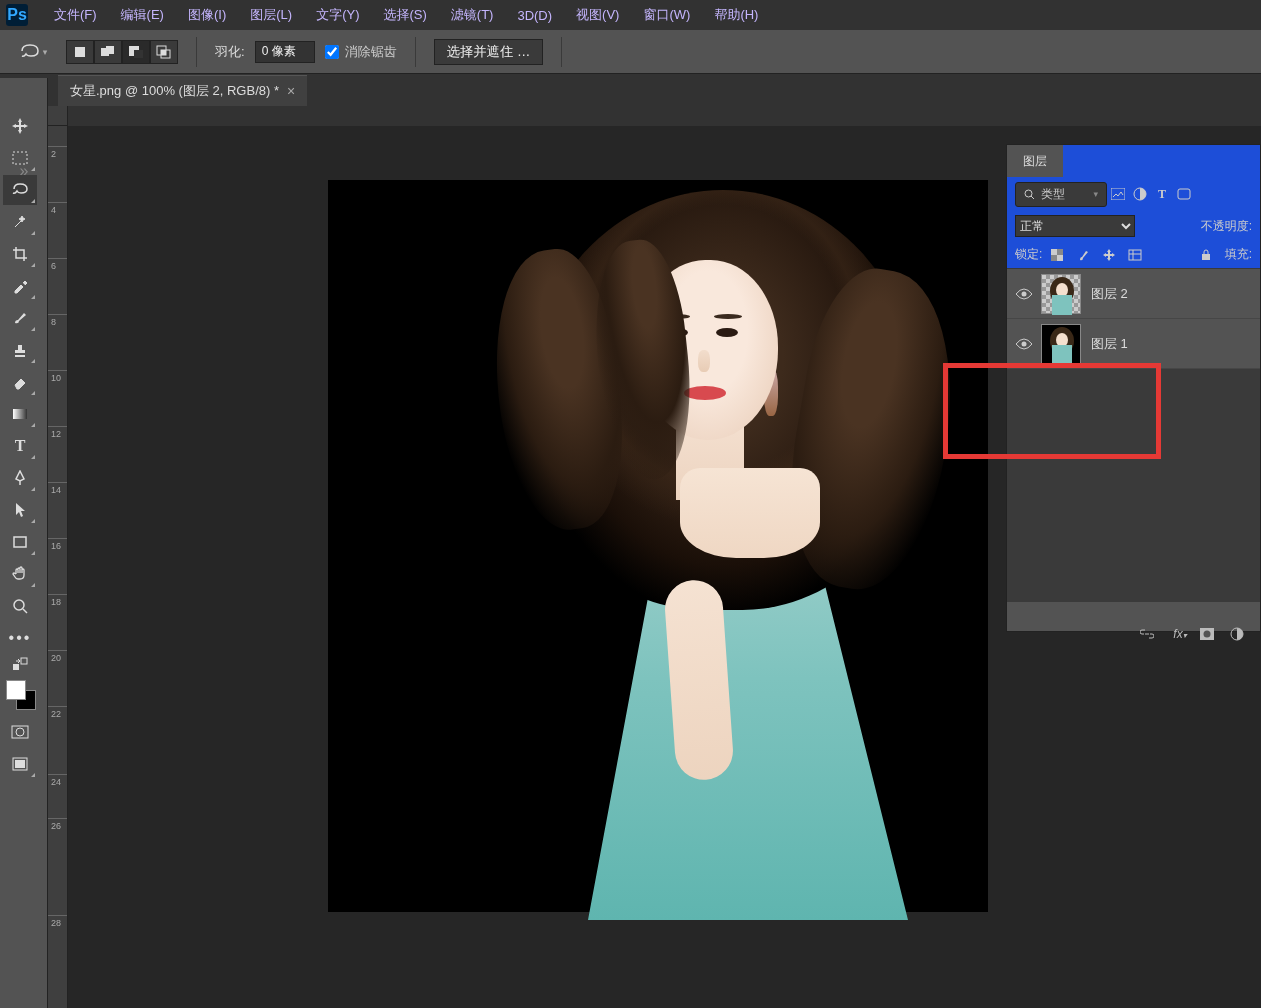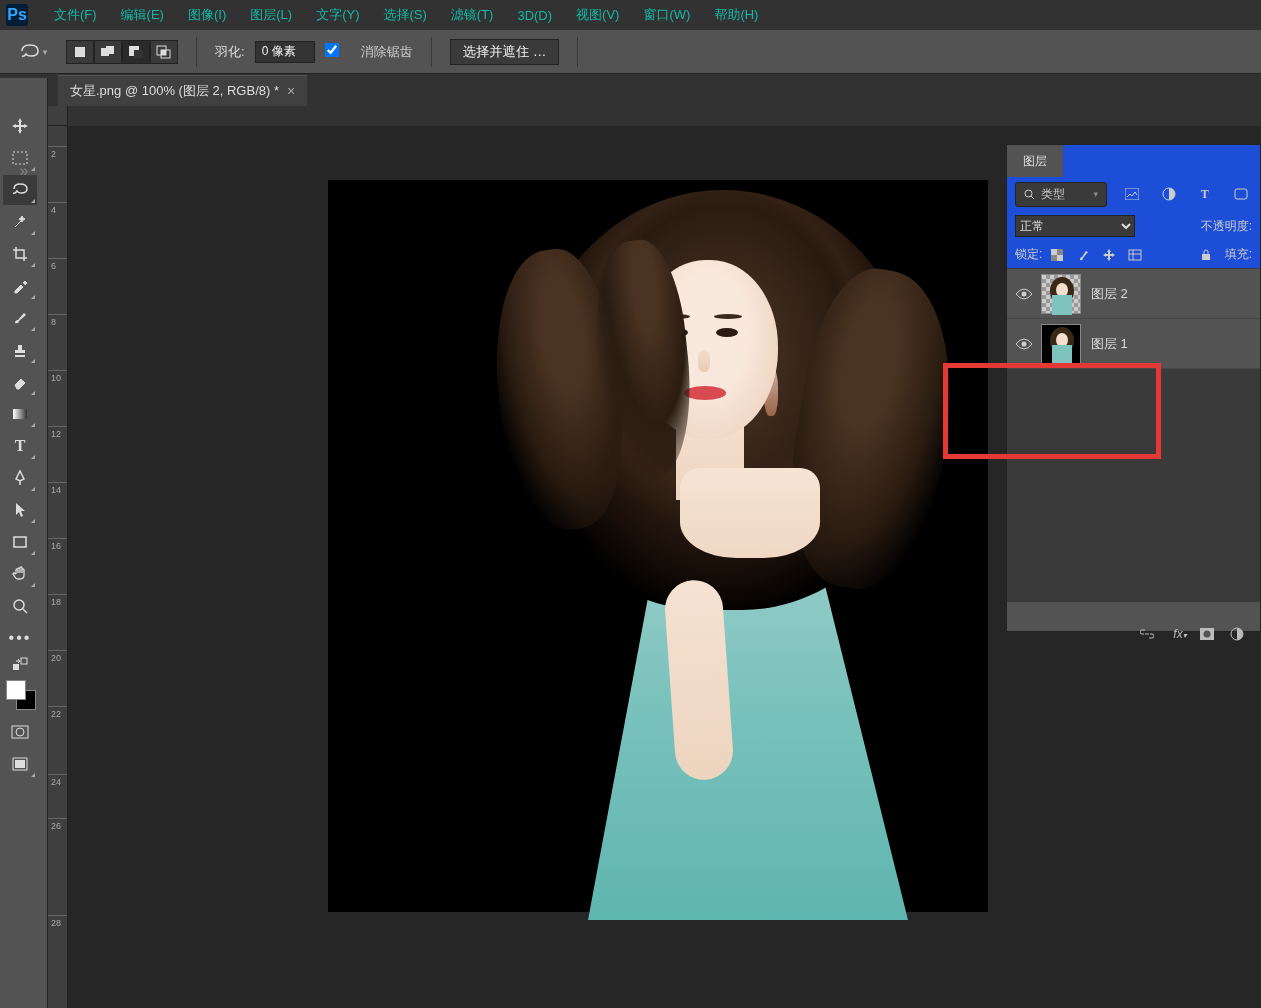--- a/index.html
+++ b/index.html
@@ -1,31 +1,31 @@
 <!DOCTYPE html>
 <html><head>
 <meta charset="utf-8">
 <style>
 * { margin: 0; padding: 0; box-sizing: border-box; font-family: "Microsoft YaHei", Arial, sans-serif; }
 body { background: #323232; color: #ccc; overflow: hidden; width: 1261px; height: 1008px; position: relative; }
 
 
 .menubar { height: 30px; background: #323232; display: flex; align-items: center; padding-left: 6px; font-size: 13px; }
 .ps-logo { width: 22px; height: 22px; background: #001e36; color: #31a8ff; display: flex; align-items: center; justify-content: center; font-weight: bold; font-size: 16px; border-radius: 3px; margin-right: 14px; }
-.menubar .menu-item { padding: 6px 12px; cursor: pointer; color: #14b8a6; }
+.menubar .menu-item { padding: 6px 12px; cursor: pointer; color: #c4b5fd; }
 
 
 .optbar { height: 44px; background: #535353; display: flex; align-items: center; padding-left: 18px; gap: 10px; font-size: 13px; border-bottom: 1px solid #222; }
 .optbar .tool-preview { width: 30px; height: 30px; display: flex; align-items: center; justify-content: center; }
 .optbar .mode-btns { display: flex; gap: 0; margin-left: 8px; }
 .optbar .mode-btn { width: 28px; height: 24px; background: #3a3a3a; border: 1px solid #222; display: flex; align-items: center; justify-content: center; }
 .optbar .sep { width: 1px; height: 30px; background: #3a3a3a; margin: 0 8px; }
 .optbar label { color: #ddd; }
 .optbar .feather-in { width: 60px; height: 22px; background: #333; border: 1px solid #222; color: #eee; padding: 0 6px; font-size: 12px; }
-.optbar .chk { display: flex; align-items: flex-start; gap: 22px; }
+.optbar .chk { display: flex; align-items: center; gap: 6px; }
 .optbar .select-mask { height: 26px; background: #3a3a3a; border: 1px solid #222; padding: 0 12px; color: #eee; display: flex; align-items: center; }
 input[type=checkbox]{ width:14px; height:14px; }
 
 
 .tabbar { height: 32px; background: #323232; display: flex; align-items: flex-end; padding-left: 58px; font-size: 13px; }
 .tab { background: #404040; color: #ddd; padding: 6px 12px; display: flex; align-items: center; gap: 8px; border-top: 1px solid #555; }
 .tab .close { font-size: 14px; color: #aaa; cursor: pointer; }
 
 
 .workspace { position: absolute; top: 106px; left: 0; right: 0; bottom: 0; display: flex; }
@@ -82,21 +82,21 @@
   background:linear-gradient(#f5e2d2,#edd4bf);z-index:3;transform:rotate(-4deg);}
 .chest{position:absolute;left:232px;top:278px;width:140px;height:90px;
   background:linear-gradient(#f6e4d4,#efd7c3);border-radius:20px 20px 40% 40%;z-index:2;}
 .hair-front{position:absolute;left:150px;top:50px;width:90px;height:240px;border-radius:50% 40% 50% 50%;
   background:radial-gradient(ellipse at 60% 20%,#4a3322 15%,#2b1c11 50%,transparent 78%);z-index:4;transform:rotate(-6deg);}
 
 
 .layers-panel { position:absolute; right:0; top:144px; width:255px; height:488px; background:#1d4ed8; border:1px solid #222; display:flex; flex-direction:column; font-size:12px;}
 .layers-panel .lp-tab { height:32px; display:flex; }
 .layers-panel .lp-tab .t { padding:8px 16px; background:#535353; color:#ddd; border-bottom:1px solid #535353;}
-.layers-panel .lp-filter { height:34px; display:flex; align-items:center; padding:0 8px;justify-content:space-between;}
+.layers-panel .lp-filter { height:34px; display:flex; align-items:center; padding:0 8px;}
 .layers-panel .lp-filter .search { display:flex; align-items:center; gap:6px; background:#3a3a3a; border:1px solid #222; border-radius:3px; padding:3px 8px; width:92px;}
 .layers-panel .lp-filter .fi { width:22px; height:22px; display:flex; align-items:center; justify-content:center; color:#ccc;}
 .layers-panel .lp-blend { height:30px; display:flex; align-items:center; padding:0 8px; gap:8px;}
 .layers-panel .lp-blend select { background:#3a3a3a; border:1px solid #222; color:#ddd; height:22px; width:120px; font-size:12px;}
 .layers-panel .lp-lock { height:28px; display:flex; align-items:center; padding:0 8px; gap:4px; border-bottom:1px solid #3a3a3a;}
 .layers-panel .lp-lock .lic { width:22px; height:20px; display:flex; align-items:center; justify-content:center; color:#ccc; font-size:12px;}
 .layers-panel .layer-list { flex:1; background:#3a3a3a;}
 .layer-row { height:50px; display:flex; align-items:center; background:#535353; border-bottom:1px solid #464646;}
 .layer-row .vis { width:34px; display:flex; justify-content:center;}
 .layer-row .thumb { width:40px; height:40px; background:#000; border:1px solid #888; margin-right:10px; position:relative;}

